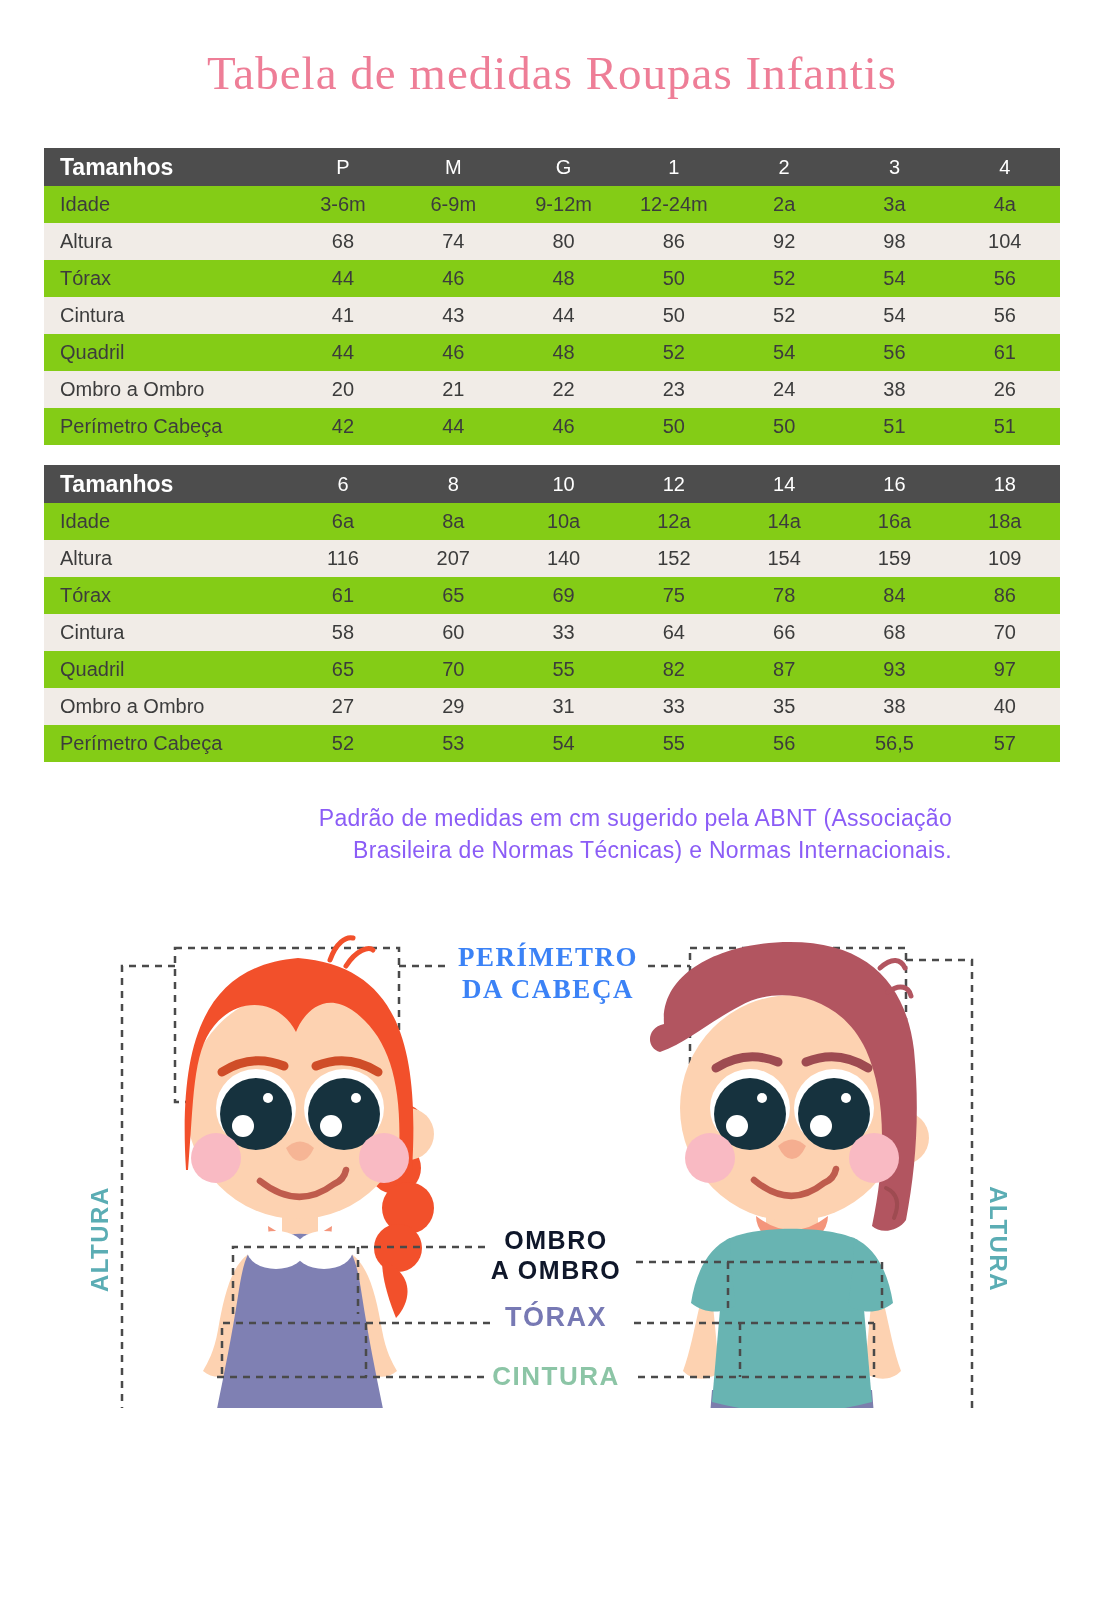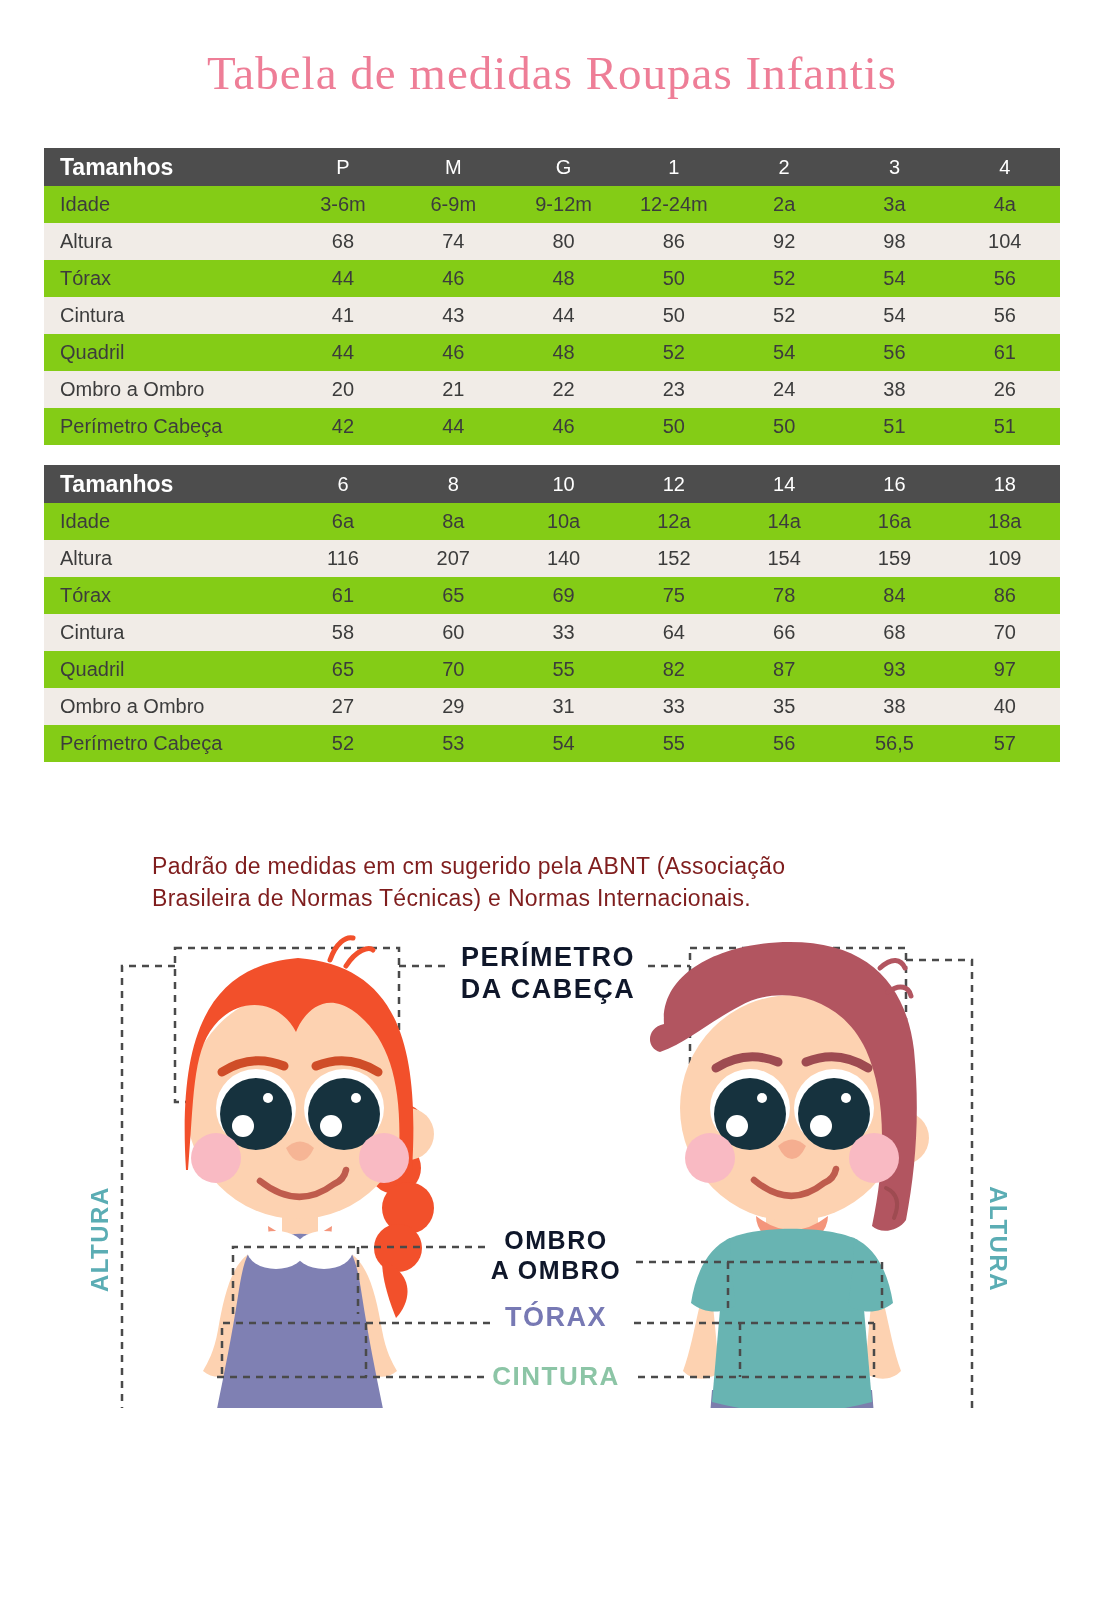--- a/index.html
+++ b/index.html
@@ -10,26 +10,26 @@
          color:#ee7e97;letter-spacing:1px;}
   .tables{position:absolute;left:44px;width:1016px;top:148px;}
   .size-table{width:100%;margin-bottom:20px;}
   .trow{display:flex;align-items:center;height:37px;background:#84cc16;}
   .trow.shaded{background:#f1ece7;}
   .trow.thead{background:#4d4d4d;height:38px;}
   .tcell{width:10.857%;text-align:center;font-size:20px;color:#3c3c3c;}
   .tcell.first{width:24%;text-align:left;padding-left:16px;box-sizing:border-box;}
   .thead .tcell{color:#ffffff;}
   .thead .tcell.first{font-weight:bold;font-size:23px;}
-  .note{position:absolute;top:802px;left:152px;width:800px;text-align:left;
-        font-size:23px;line-height:1.4;color:#7f1d1d;letter-spacing:0.3px;margin-top:48px;}
+  .note{position:absolute;top:802px;left:152px;width:800px;text-align:right;
+        font-size:23px;line-height:1.4;color:#8b5cf6;letter-spacing:0.3px;}
   .diagram{position:absolute;top:900px;left:0;width:1104px;height:700px;}
   .diagram svg{position:absolute;top:0;left:0;}
   .dlabel{position:absolute;text-align:center;font-weight:bold;letter-spacing:1.5px;line-height:1.18;}
-  .lab-perimetro{top:42px;left:428px;width:240px;font-size:27px;color:#0f172a;}
+  .lab-perimetro{top:42px;left:428px;width:240px;font-size:27px;color:#3b82f6;font-family:Liberation Serif, serif;}
   .lab-ombro{top:326px;left:446px;width:220px;font-size:25px;color:#0f172a;}
   .lab-torax{top:402px;left:446px;width:220px;font-size:27px;color:#7779b4;}
   .lab-cintura{top:461px;left:446px;width:220px;font-size:26px;color:#8cc5a6;}
   .lab-quadril{top:513px;left:446px;width:220px;font-size:27px;color:#e25e88;}
   .lab-altura{width:160px;font-size:24px;color:#5badb4;}
   .lab-altura.left{top:325px;left:20px;transform:rotate(-90deg);}
   .lab-altura.right{top:325px;left:918px;transform:rotate(90deg);}
 </style>
 </head>
 <body>

